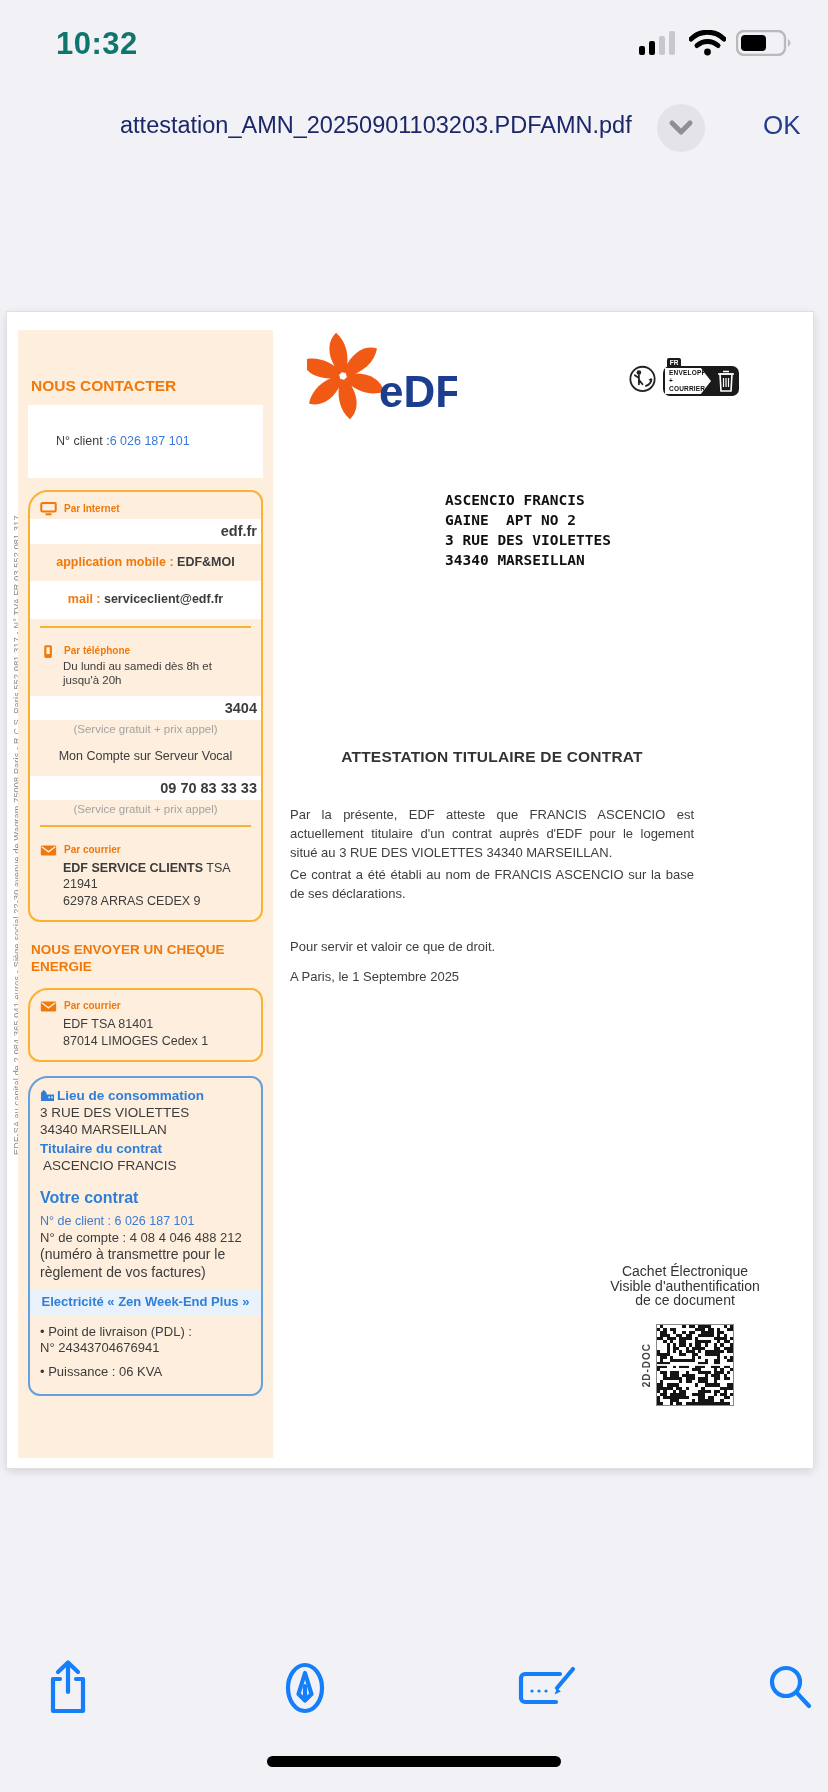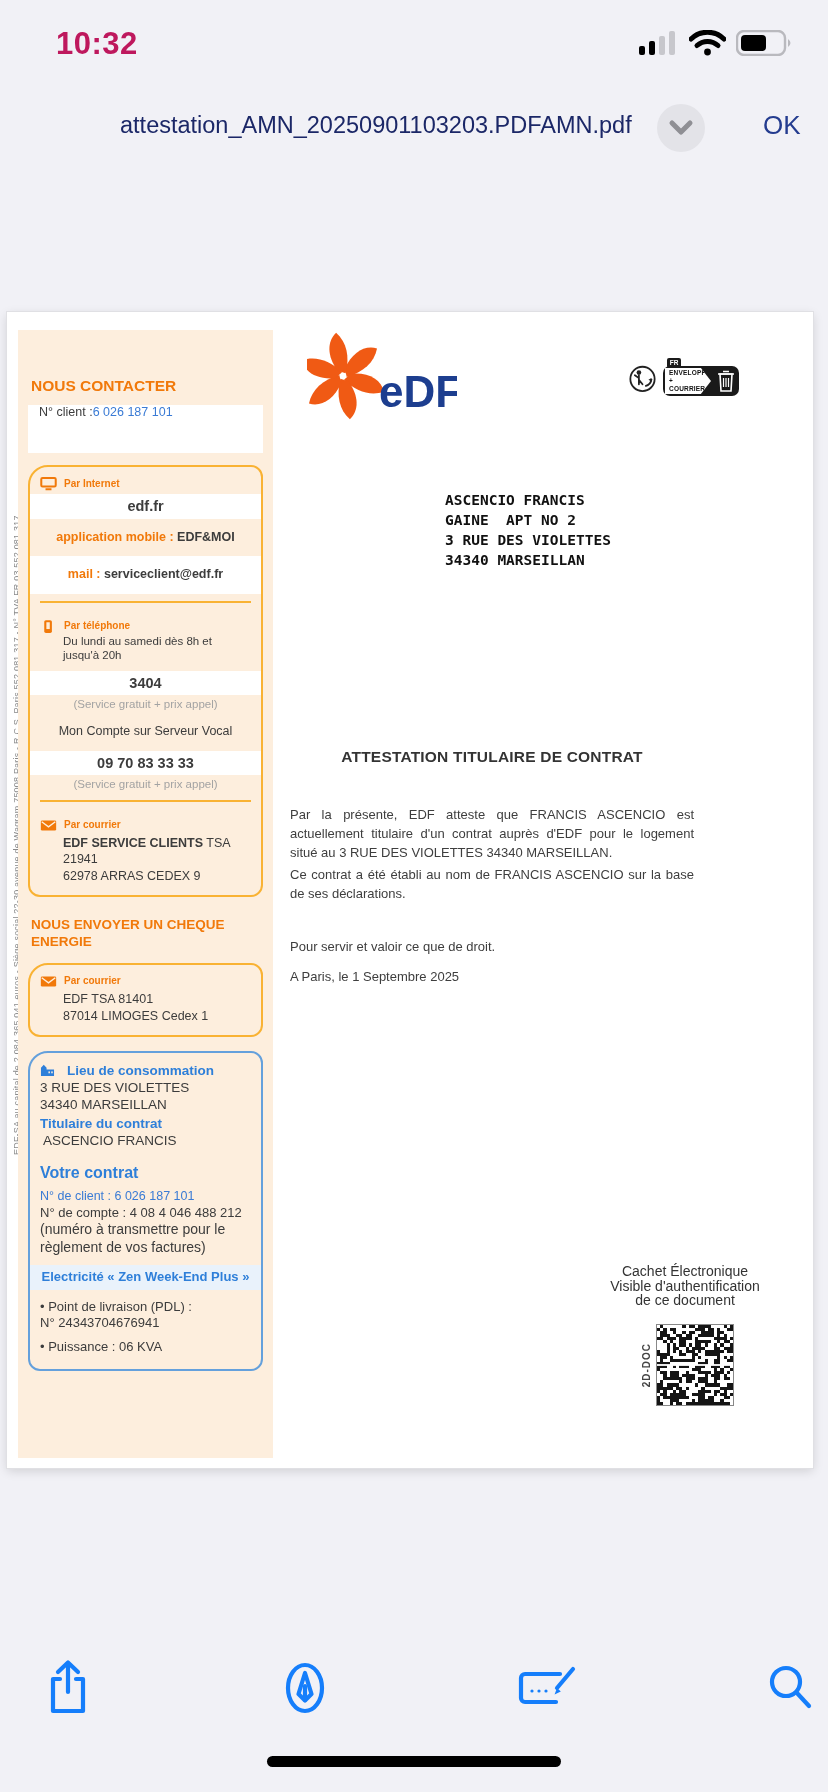--- a/index.html
+++ b/index.html
@@ -1,57 +1,57 @@
 <!DOCTYPE html>
 <html style="--navy: #1b2767; --ok-blue: #243c8f; --orange-text: #f1790a; --orange-border: #f9b233; --beige: #fdeedd; --blue-text: #2e7fd9; --blue-num: #3a7bd5; --blue-border: #64a0dc; --ios-blue: #157efb; --edf-navy: #1d3e8f; --edf-orange: #f05a14;"><head>
 <meta charset="utf-8">
 <style>
   html,body{margin:0;padding:0;background:#d9d9de}
   .phone{position:relative;width:828px;height:1792px;background:#f1f1f6;overflow:hidden;
          font-family:"Liberation Sans",sans-serif;-webkit-font-smoothing:antialiased}
 
   
-  .status-time{position:absolute;left:56px;top:26px;font-size:31px;font-weight:700;color:#be185d;letter-spacing:.5px}
+  .status-time{position:absolute;left:56px;top:26px;font-size:31px;font-weight:700;color:#0f766e;letter-spacing:.5px}
   .status-icons{position:absolute;right:34px;top:30px;display:flex;align-items:flex-end;gap:10px}
 
   
   .filename{position:absolute;left:120px;top:112px;font-size:23.5px;color:var(--navy);white-space:nowrap}
   .chevron-btn{position:absolute;left:657px;top:104px;width:48px;height:48px;border-radius:50%;
                background:#e3e3e8;border:none;padding:0;cursor:pointer;display:flex;align-items:center;justify-content:center}
   .ok-btn{position:absolute;left:763px;top:110px;background:none;border:none;padding:0;
           font-size:26px;color:var(--ok-blue);font-family:inherit;cursor:pointer}
 
   
   .page{position:absolute;left:7px;top:312px;width:806px;height:1156px;background:#fff;overflow:hidden;
         box-shadow:0 0 0 1px #e0e0e4,0 3px 10px rgba(0,0,0,.14)}
   .legal-vertical{position:absolute;left:5px;top:243px;height:600px;writing-mode:vertical-rl;transform:rotate(180deg);
                   font-size:9px;color:#8a8a8a;letter-spacing:.2px;white-space:nowrap}
 
   
   .sidebar{position:absolute;left:11px;top:18px;width:255px;height:1128px;background:var(--beige);
            font-size:12.5px;color:#3c3c3c;line-height:1.25}
   .contact-header{margin:46px 0 10px 13px;color:var(--orange-text);font-weight:bold;font-size:15.5px}
-  .client-box{background:#fff;margin:0 10px;height:48px;display:flex;padding-left:11px}
+  .client-box{background:#fff;margin:0 10px;height:73px;display:flex;align-items:center;padding-left:28px}
   .blue-num{color:var(--blue-num)}
   .obox{border:2px solid var(--orange-border);border-radius:20px 12px 12px 12px;margin:12px 10px 0;overflow:hidden;padding-bottom:8px}
   .hdr{display:flex;align-items:center;gap:7px;padding:9px 10px 3px;color:var(--orange-text);font-weight:bold;font-size:10px}
   .hdr .ic{width:17px;height:15px;color:var(--orange-text);flex:none}
-  .band{background:#fff;text-align:center;padding:3px 4px;font-weight:bold;font-size:14.5px;color:#3c3c3c}
+  .band{background:#fff;text-align:right;padding:3px 4px;font-weight:bold;font-size:14.5px;color:#3c3c3c}
   .kv{text-align:center;padding:11px 4px;font-size:12.5px}
   .kv b{color:#3c3c3c}
   .wbg{background:#fff}
   .olab{color:var(--orange-text);font-weight:bold}
   .divider{border-top:2px solid var(--orange-border);margin:7px 10px}
   .hours{padding:0 10px 2px 33px;font-size:11.5px}
   .note{text-align:center;color:#a3a3a3;font-size:11.5px;padding:2px 0}
   .addr{padding:2px 10px 0 33px;font-size:12.5px}
   .addr .line{display:block;margin-bottom:2px}
   .cheque-header{margin:20px 0 0 13px;color:var(--orange-text);font-weight:bold;font-size:13.5px}
   .bbox{border:2px solid var(--blue-border);border-radius:20px 12px 12px 12px;margin:14px 10px 0;padding:10px 10px 14px}
-  .bhdr{display:flex;gap:12px;color:var(--blue-text);font-weight:bold;font-size:13.5px}
+  .bhdr{display:flex;gap:2px;color:var(--blue-text);font-weight:bold;font-size:13.5px}
   .bhdr .ic{width:15px;height:14px;color:var(--blue-text);flex:none}
   .bhdr2{color:var(--blue-text);font-weight:bold;font-size:13.5px;margin-top:2px}
   .bbig{color:var(--blue-text);font-weight:bold;font-size:16px;margin:14px 0 6px}
   .dark{color:#3c3c3c;font-size:13px}
   .addr-line{font-size:13.5px}
   .blue-line{color:var(--blue-num);font-size:12.5px}
   .small-note{font-size:14px}
   .offer{background:#e9f2fb;text-align:center;color:var(--blue-text);font-weight:bold;font-size:13px;
          padding:4px 0;margin:9px -10px}
   .bullet{margin-top:8px}

